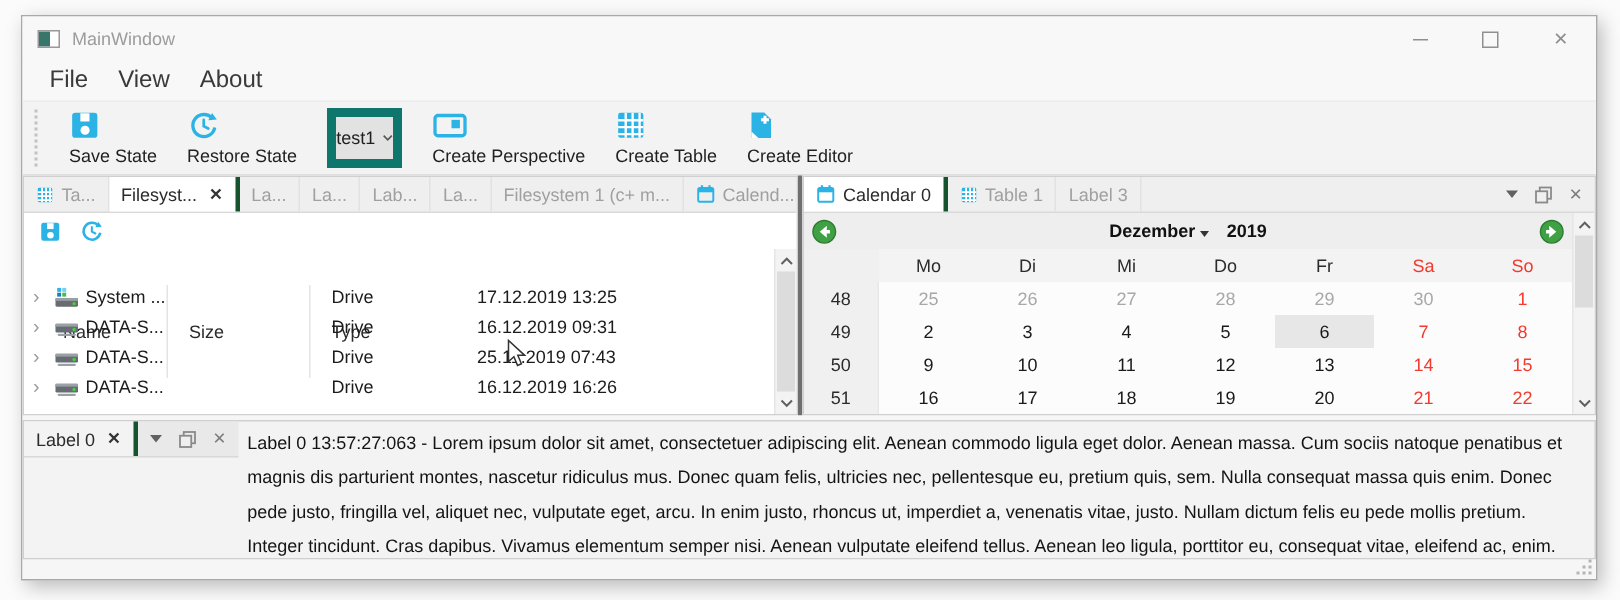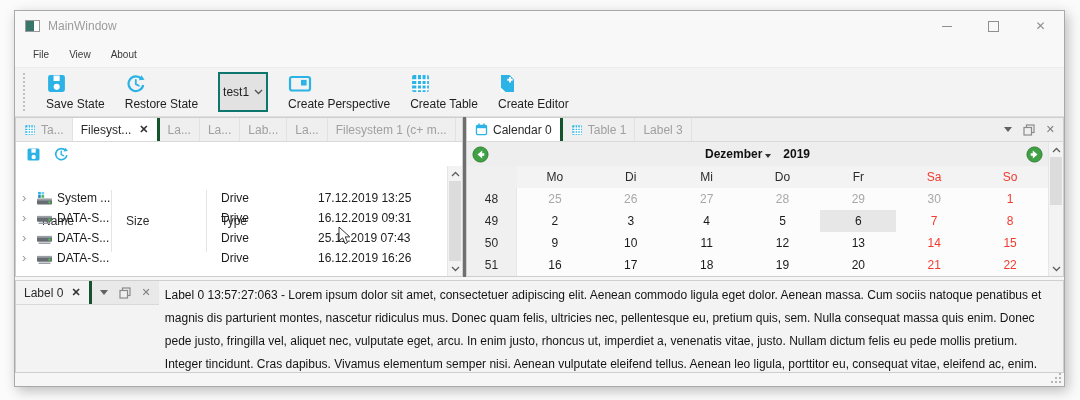--- a/index.html
+++ b/index.html
@@ -15,35 +15,35 @@
   
   .titlebar{height:30px;flex:none;display:flex;align-items:center;padding-left:10px;gap:8px;
             font-size:12px;color:#9c9c9c;background:#f8f8f8;}
   .appicon{width:15px;height:12px;border:1px solid #9a9a9a;background:linear-gradient(to right,#38756a 0 58%,#fff 58%);box-sizing:border-box;}
   .wctrls{margin-left:auto;display:flex;height:100%;}
   .wbtn{width:47px;height:100%;display:flex;align-items:center;justify-content:center;color:#8f8f8f;font-size:12px;}
   .minbar{width:10px;height:0;border-top:1.5px solid #8f8f8f;}
   .maxbox{width:9px;height:9px;border:1px solid #8f8f8f;}
 
   
-  .menubar{height:26px;flex:none;display:flex;align-items:center;padding-left:8px;font-size:10px;color:#3a3a3a;background:#f8f8f8;}
+  .menubar{height:26px;flex:none;display:flex;align-items:center;padding-left:8px;font-size:16px;color:#3a3a3a;background:#f8f8f8;}
   .menuitem{padding:4px 10px;}
 
   
   .toolbar{height:50px;flex:none;display:flex;align-items:center;background:#f3f3f3;
            border-top:1px solid #ececec;border-bottom:1px solid #dedede;padding:0 4px 0 8px;box-sizing:border-box;}
   .thandle{width:3px;height:38px;border-left:2px dotted #c2c2c2;margin-right:8px;}
   .tbtn{display:flex;flex-direction:column;align-items:flex-start;gap:3px;padding:3px 10px;font-size:12px;color:#1f1f1f;}
-  .combo{margin:0 10px;width:50px;height:40px;background:#e2e2e2;border:2px solid #0f766e;box-sizing:border-box;
+  .combo{margin:0 10px;width:50px;height:40px;background:#e2e2e2;border:6px solid #0f766e;box-sizing:border-box;
          display:flex;align-items:center;justify-content:center;gap:5px;font-size:12px;color:#1f1f1f;}
 
   
   .dockrow{flex:none;height:160px;display:flex;}
   .dock{background:#fff;border:1px solid #cfcfcf;box-sizing:border-box;display:flex;flex-direction:column;overflow:hidden;}
-  .ldock{width:448px;flex:none;}
+  .ldock{width:517px;flex:none;}
   .vsplit{width:3px;flex:none;background:#6f6f6f;}
   .rdock{flex:1;}
 
   .tabbar{height:23px;flex:none;display:flex;align-items:stretch;background:#efefef;
           border-bottom:1px solid #d9d9d9;font-size:12px;color:#a0a0a0;}
   .tab{display:flex;align-items:center;gap:5px;padding:0 8px;border-right:1px solid #e2e2e2;white-space:nowrap;}
   .tab.on{background:#fff;color:#2b2b2b;border-right:3px solid #14532d;align-items:center;}
   .tabclose{font-size:11px;color:#333;font-weight:bold;margin-left:3px;}
   .barctrls{margin-left:auto;display:flex;align-items:center;gap:11px;padding:0 8px;color:#777;flex:none;}
   .tri{width:0;height:0;border-left:4px solid transparent;border-right:4px solid transparent;border-top:5px solid #616161;}

